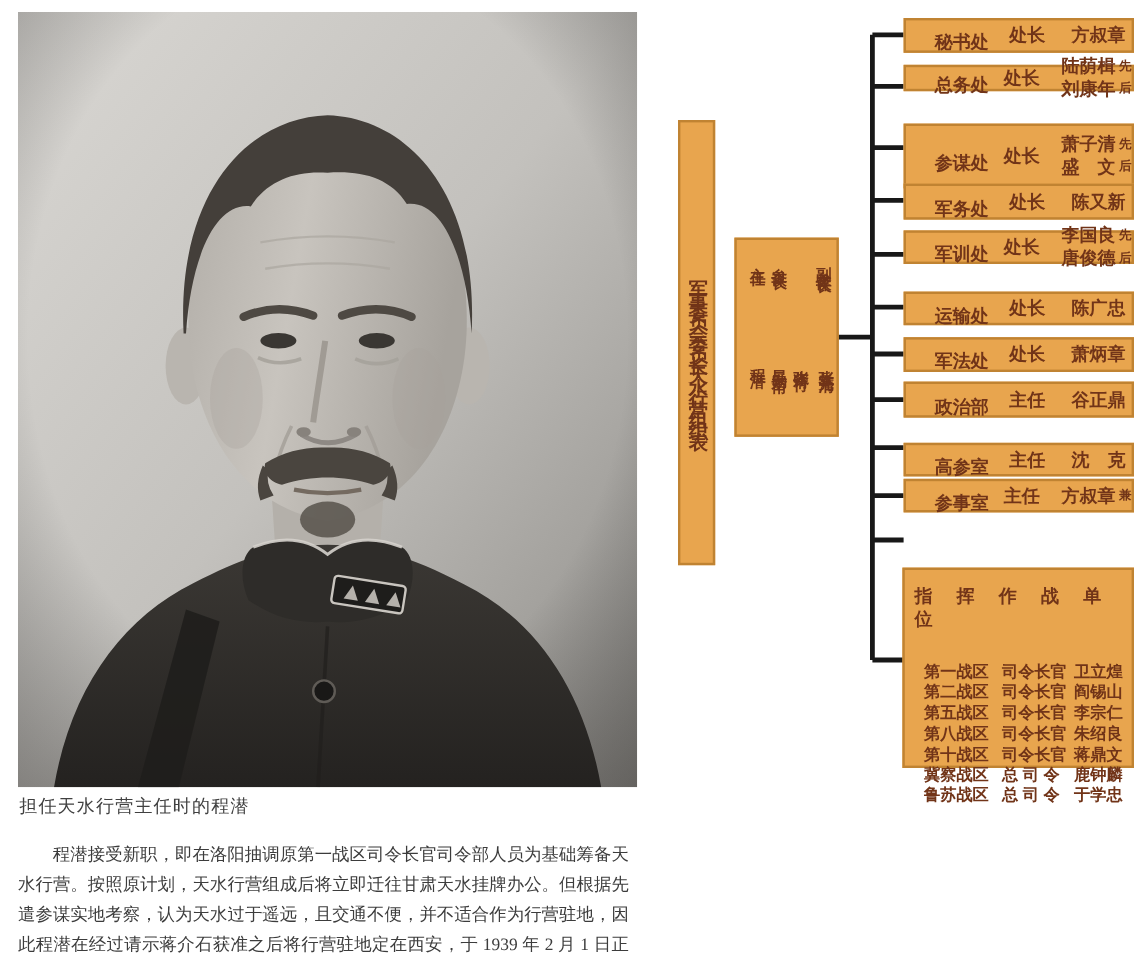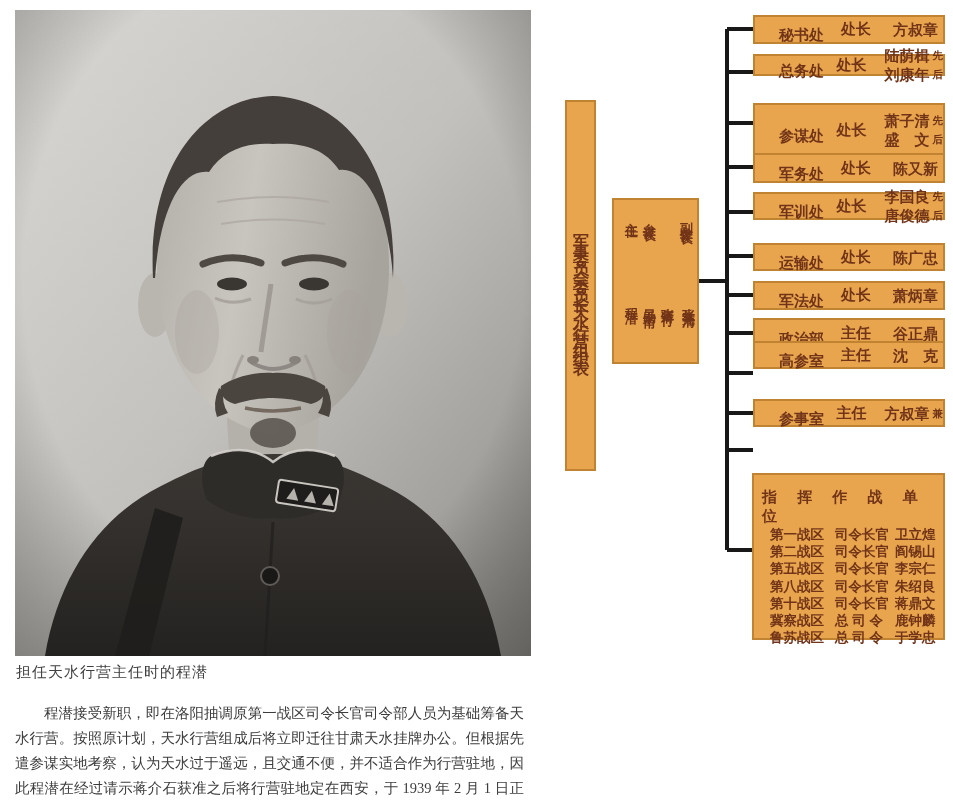--- a/index.html
+++ b/index.html
@@ -54,21 +54,21 @@
     display:flex; align-items:center; padding-left:24px; font-size:15px;
   }
   .dept-name { width:62px;margin-top:12px; }
   .dept-role { width:52px; }
   .dept-person { display:flex; flex-direction:column; justify-content:center; }
   .prow { display:flex; align-items:flex-end; line-height:19px; white-space:nowrap; }
   .ptag { font-size:10.5px; margin-left:3px; font-weight:700; }
 
   .combat { left:752px; top:473px; width:193px; height:167px; padding-top:13px; }
   .combat-title { text-align:left; font-size:15px; letter-spacing:8px; padding-left:8px; }
-  .combat-rows { margin-top:0; padding-left:16px; padding-right:4px; }
+  .combat-rows { margin-top:25px; padding-left:16px; padding-right:4px; }
   .crow { display:flex; font-size:13.5px; line-height:17.2px; white-space:nowrap; }
   .czone { width:65px; }
   .crole { width:60px; }
   .cname { flex:1; }
 </style>
 </head>
 <body>
 
 <div id="stage">
 
@@ -285,21 +285,21 @@
   <div class="obox dept" style="top:318px;height:30px">
     <span class="dept-name">政治部</span>
     <span class="dept-role">主任</span>
     <span class="dept-person">
       <span class="prow">
           <span>谷正鼎</span>
         </span>
     </span>
   </div>
 
-  <div class="obox dept" style="top:341px;height:28px">
+  <div class="obox dept" style="top:369px;height:28px">
     <span class="dept-name">高参室</span>
     <span class="dept-role">主任</span>
     <span class="dept-person">
       <span class="prow">
           <span>沈　克</span>
         </span>
     </span>
   </div>
 
   <div class="obox dept" style="top:399px;height:28px">

